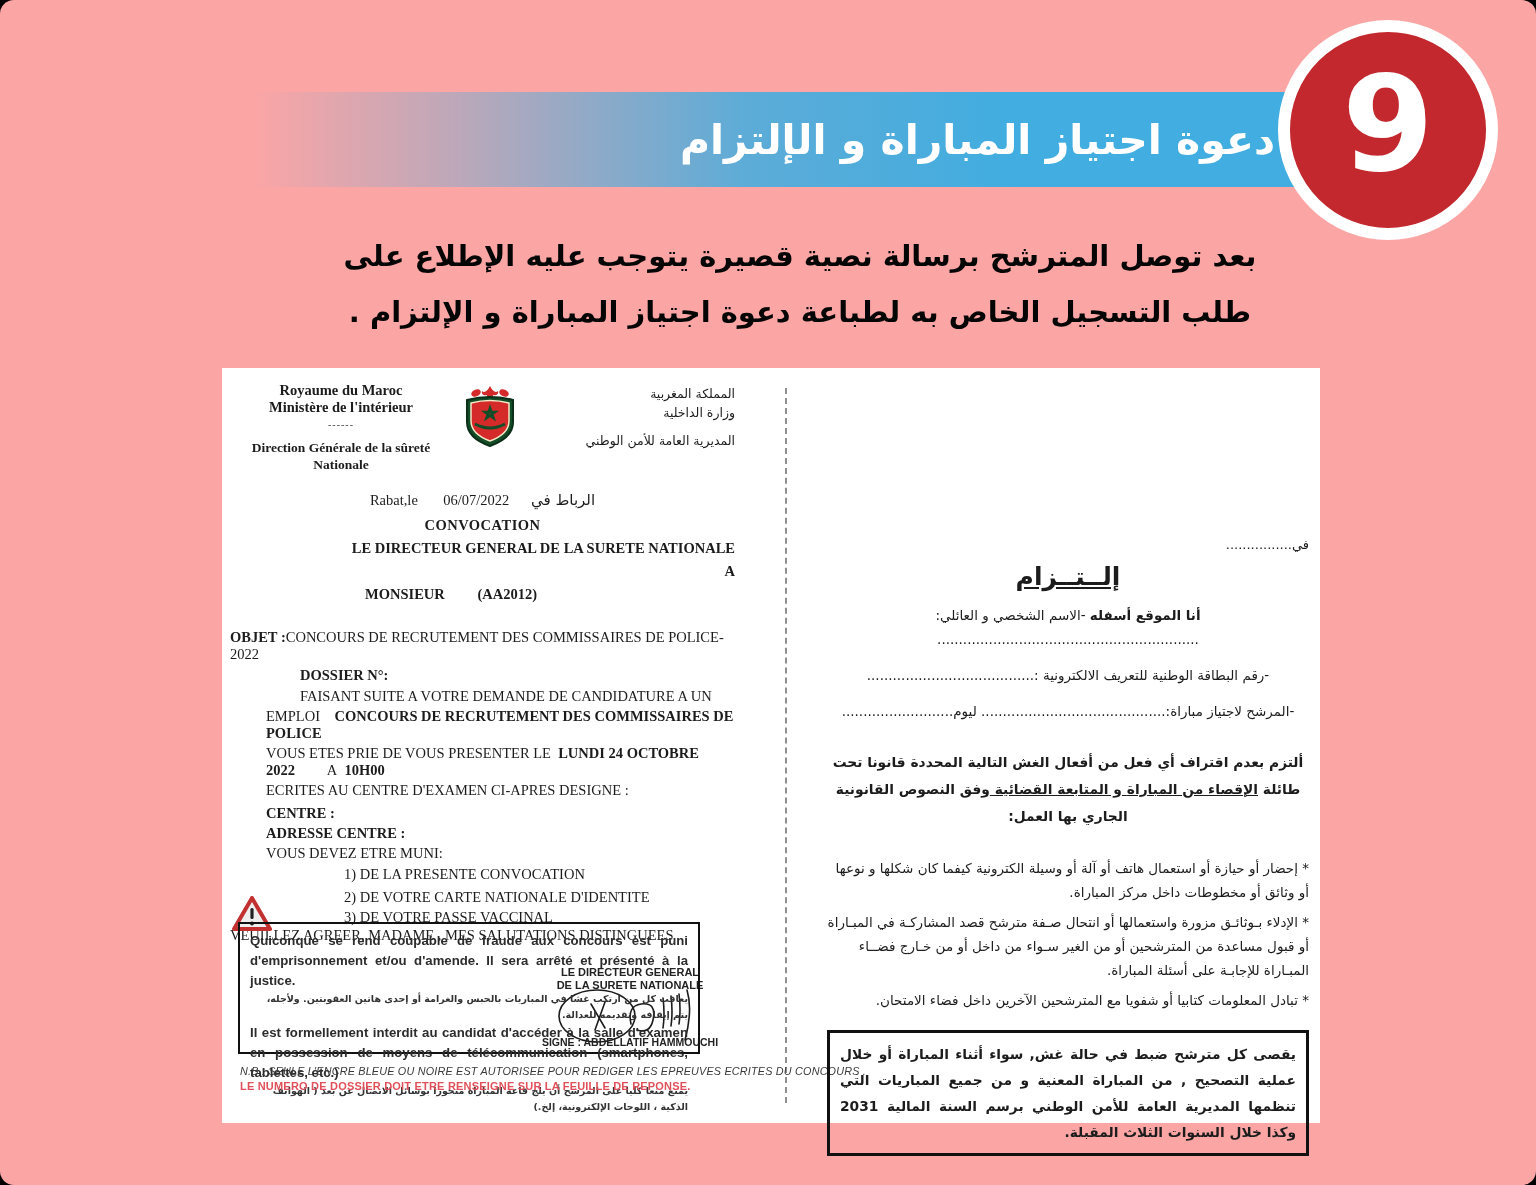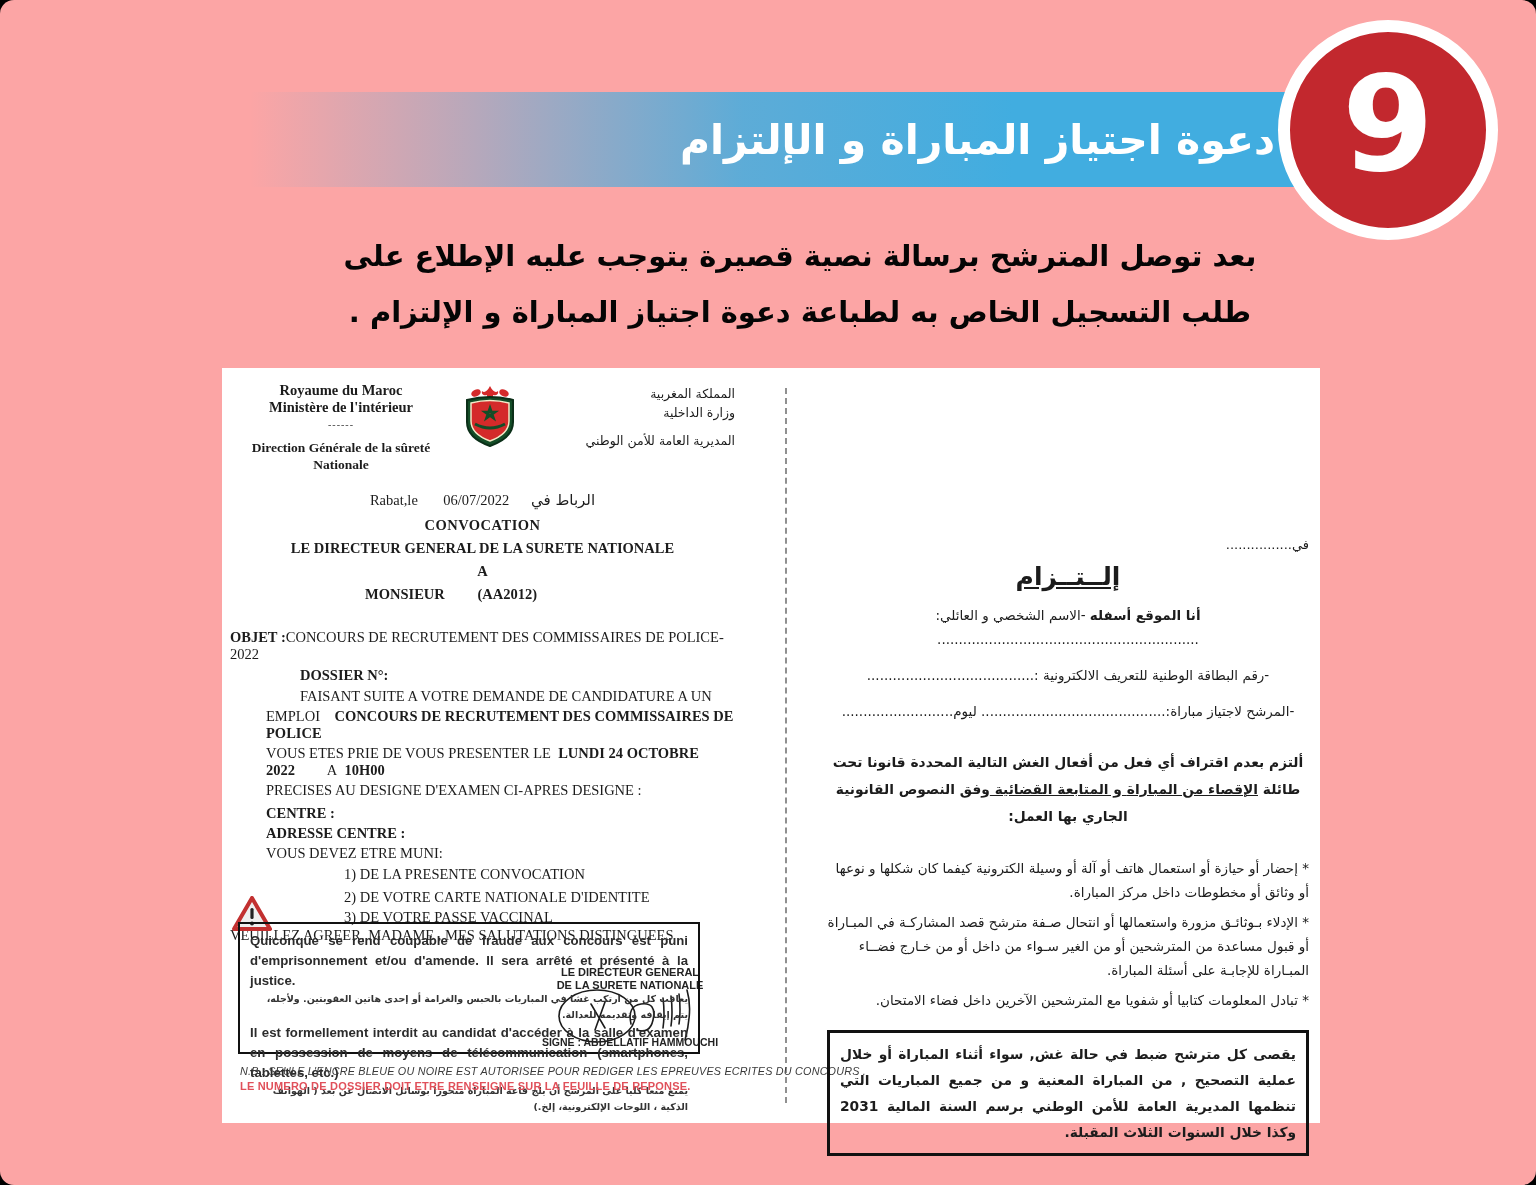--- a/index.html
+++ b/index.html
@@ -49,21 +49,21 @@
   .col-fr{position:absolute;left:8px;top:14px;width:505px;color:#1c1c1c;font-size:14.5px;}
   .conv-header{display:flex;align-items:flex-start;}
   .hdr-fr{width:222px;text-align:center;font-weight:bold;font-size:14.5px;line-height:17px;}
   .hdr-fr .dg{font-size:13.5px;margin-top:6px;}
   .hdr-dashes{font-weight:bold;color:#555;font-size:10px;letter-spacing:1px;}
   .crest{width:60px;margin:2px 8px 0 8px;flex:0 0 auto;}
   .hdr-ar{flex:1;text-align:right;direction:rtl;font-family:"DejaVu Sans", sans-serif;font-size:12.5px;line-height:19px;padding-top:2px;}
   .date-line{margin-top:18px;text-align:center;font-size:14.5px;}
   .date-line .ar{font-family:"DejaVu Sans", sans-serif;font-size:15px;}
   .c-title{text-align:center;font-weight:bold;margin-top:8px;letter-spacing:.5px;}
-  .c-line{text-align:center;margin-top:6px;}
+  .c-line{text-align:right;margin-top:6px;}
   .bold{font-weight:bold;}
   .objet{margin-top:26px;}
   .indent1{margin-left:70px;}
   .muni{margin-top:14px;}
   .muni li{list-style:none;margin:3px 0 0 0;}
   .muni ul{margin:2px 0 0 0;padding-left:78px;}
   .body-line{margin-top:3px;margin-left:36px;}
   .sig-block{position:relative;margin:22px 0 0 290px;width:220px;text-align:center;}
   .sig-title{font-family:"Liberation Sans", sans-serif;font-weight:bold;font-size:11px;line-height:13px;color:#222;}
   .sig-name{font-family:"Liberation Sans", sans-serif;font-weight:bold;font-size:10.5px;color:#222;margin-top:-10px;}
@@ -162,21 +162,21 @@
       <div class="body-line">
         <span>EMPLOI</span>&nbsp;&nbsp;&nbsp;
         <span class="bold">CONCOURS DE RECRUTEMENT DES COMMISSAIRES DE POLICE</span>
       </div>
       <div class="body-line">
         <span>VOUS ETES PRIE DE VOUS PRESENTER LE</span>&nbsp;
         <span class="bold">LUNDI 24 OCTOBRE 2022</span>&nbsp;&nbsp;&nbsp;&nbsp;&nbsp;&nbsp;&nbsp;&nbsp;
         <span>A</span>&nbsp;
         <span class="bold">10H00</span>
       </div>
-      <div class="body-line">PRECISES AU DESIGNE D'EXAMEN CI-APRES DESIGNE :</div>
+      <div class="body-line">ECRITES AU CENTRE D'EXAMEN CI-APRES DESIGNE :</div>
       <div class="body-line bold" style="margin-top:6px">CENTRE :</div>
       <div class="body-line bold" style="margin-top:3px">ADRESSE CENTRE :</div>
 
       <div class="muni body-line">
         <div>VOUS DEVEZ ETRE MUNI:</div>
         <ul>
           <li style="margin-top:4px">1) DE LA PRESENTE CONVOCATION</li>
           <li style="margin-top:6px">2) DE VOTRE CARTE NATIONALE D'IDENTITE</li>
           <li>3) DE VOTRE PASSE VACCINAL</li>
         </ul>

